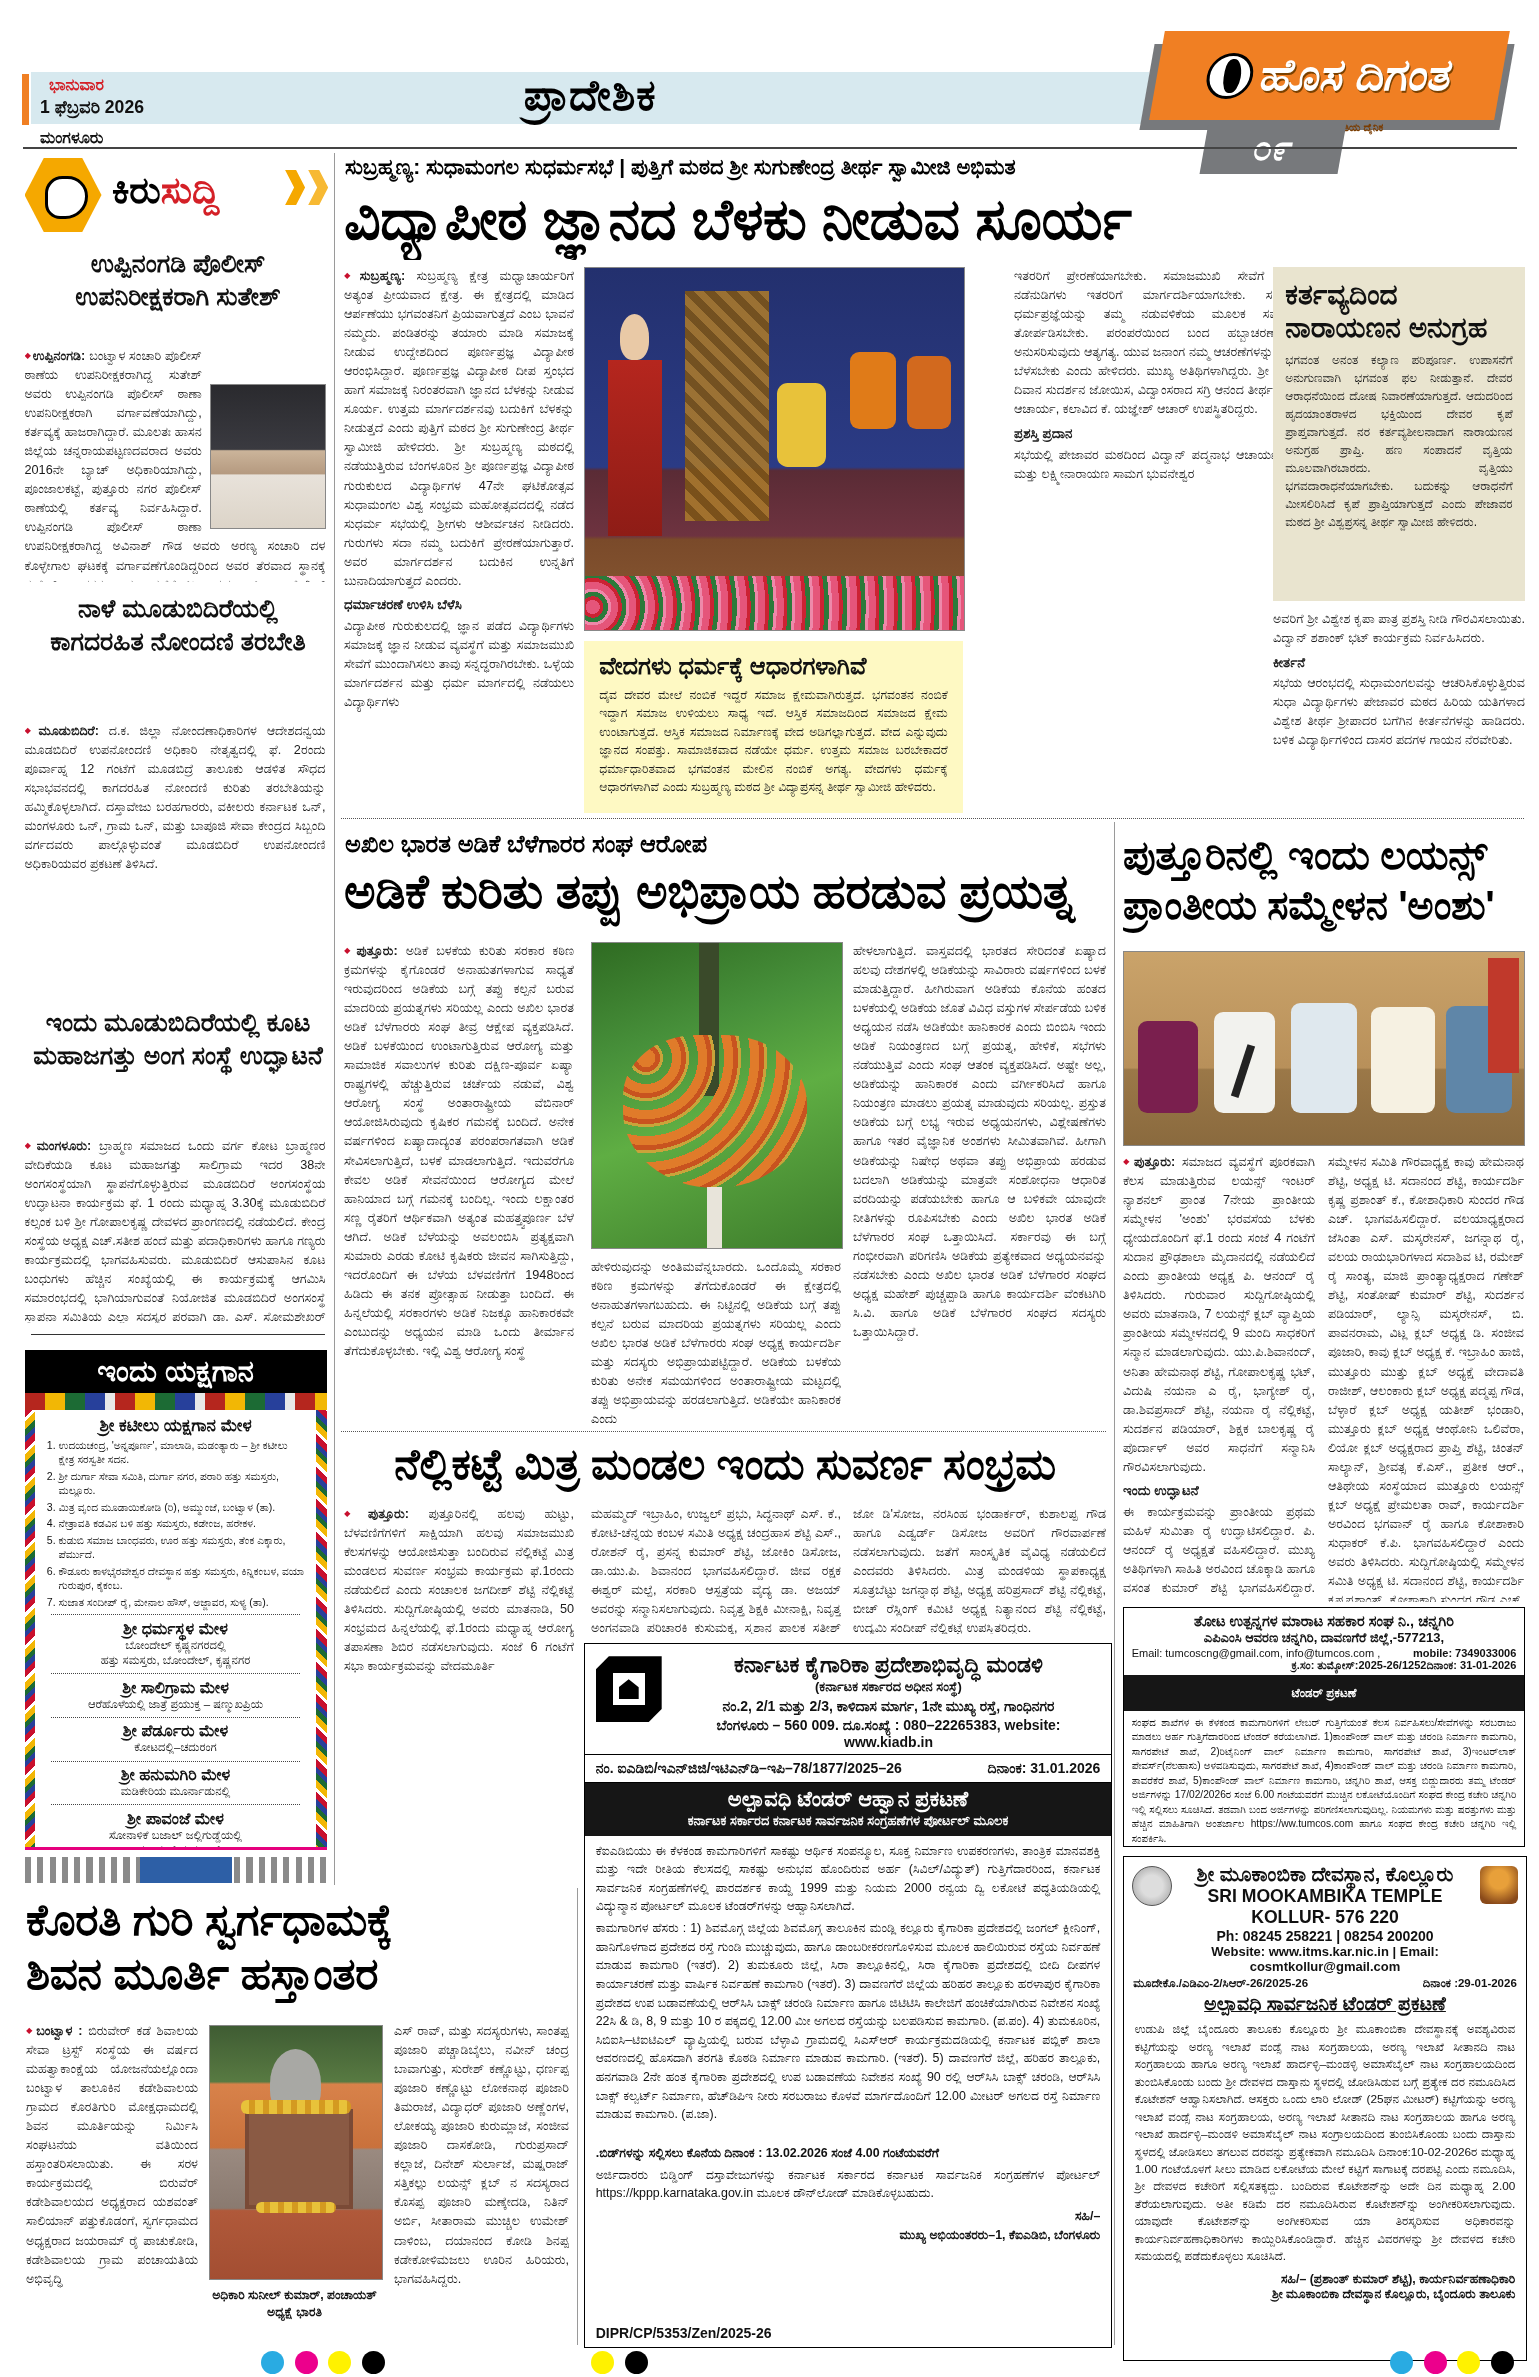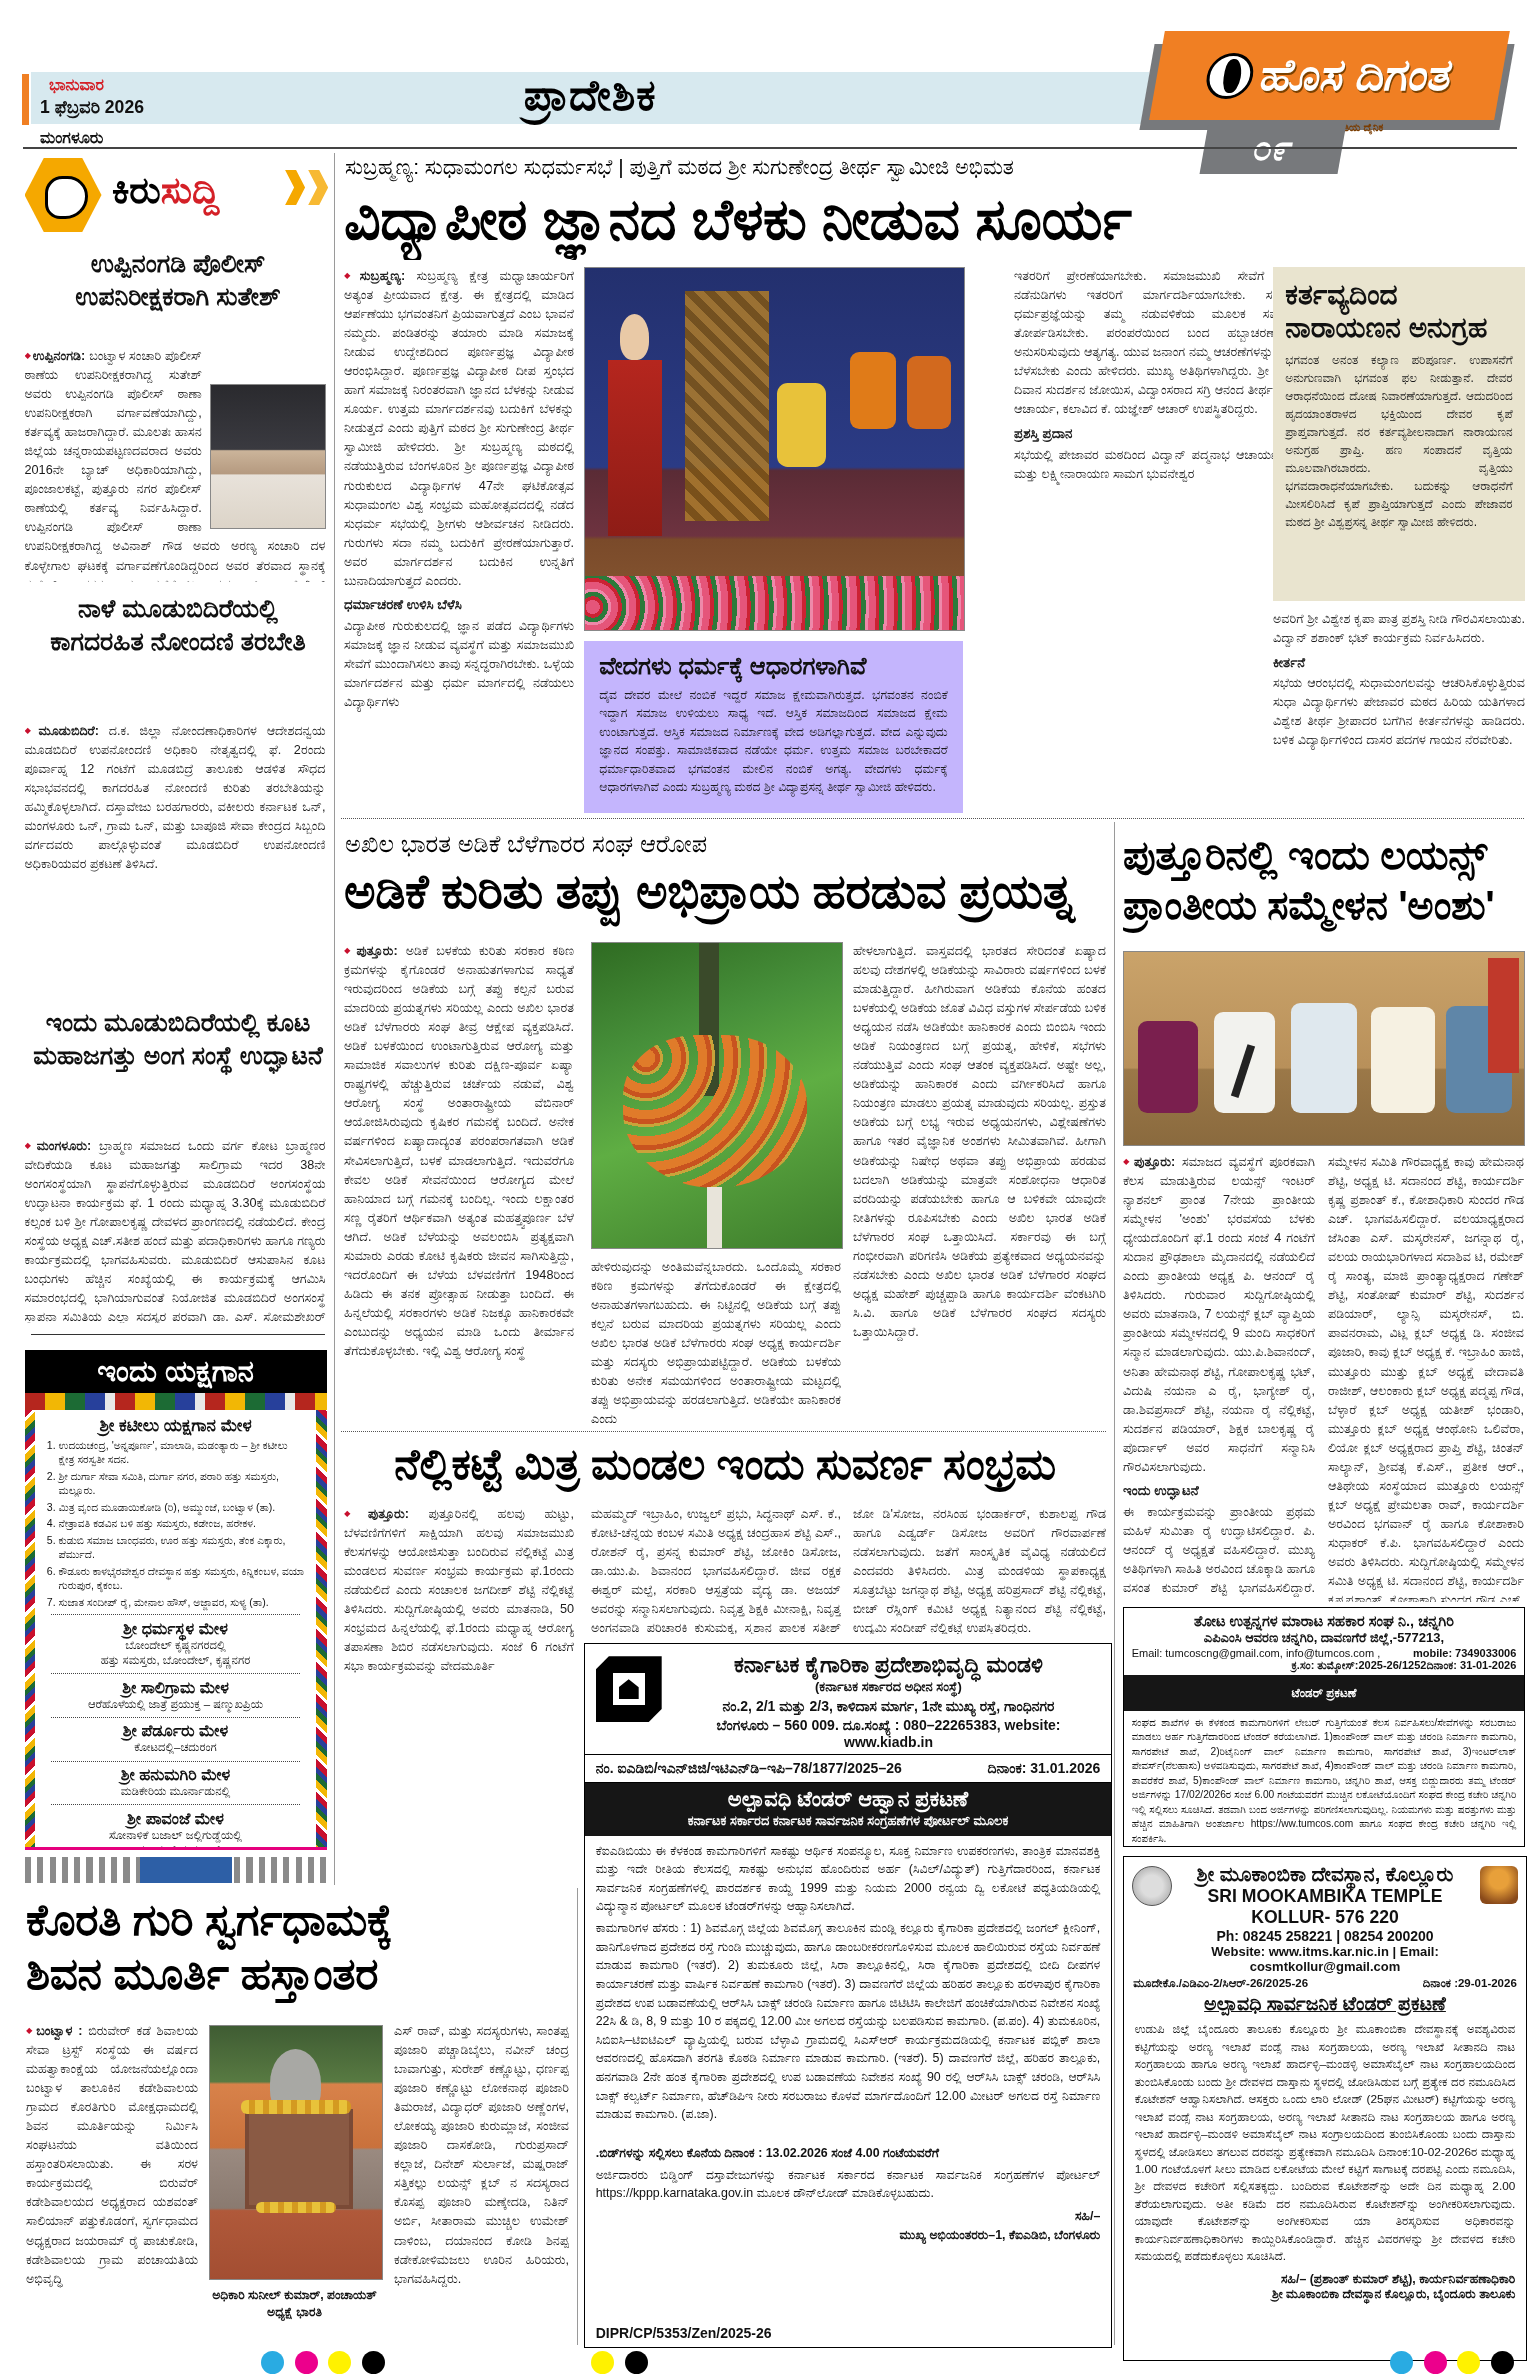--- a/index.html
+++ b/index.html
@@ -8,21 +8,21 @@
   .abs{position:absolute;}
   .clip{overflow:hidden;}
   .body-txt{font-size:12.7px;line-height:1.5;text-align:justify;color:#1a1a1a;}
   .dm{color:#c8102e;font-size:8.4px;vertical-align:2.3px;padding-right:1.5px;}
   .dl{font-weight:bold;}
   .subhead{font-weight:bold;font-size:13.4px;margin:4.6px 0 1.5px 0;text-align:left;}
   .rule-v{position:absolute;width:0.8px;background:#9a9a9a;}
   .rule-h{position:absolute;height:1.5px;background:#222;}
   .dotted-h{position:absolute;border-top:1.5px dotted #555;height:0;}
   .headline{font-weight:900;color:#000;letter-spacing:-0.4px;}
-  .kicker{font-weight:normal;color:#000;}
+  .kicker{font-weight:bold;color:#000;}
   .photo{position:absolute;border:0.8px solid #888;}
   .cap{font-weight:bold;font-size:12.3px;text-align:center;line-height:1.4;}
   .chev{display:inline-block;width:20px;height:35px;background:#f5a800;margin-left:3.1px;
         clip-path:polygon(0 0,55% 0,100% 50%,55% 100%,0 100%,45% 50%);}
   .dot{display:inline-block;width:23px;height:23px;border-radius:50%;margin-right:10.7px;}
   .adbox{position:absolute;border:1.9px solid #000;background:#fff;}
   .adbanner{background:#161616;color:#fff;text-align:center;}
   ol.yk{margin:3.1px 0 4.6px 14px;padding:0;}
   ol.yk li{margin-bottom:3.1px;}
   .mela-name{font-weight:bold;font-size:16px;text-align:center;margin-top:3.1px;}
@@ -141,21 +141,21 @@
   <div class="photo" style="left:584px;top:267px;width:379px;height:362px;background:linear-gradient(180deg,#23306e 0%,#2b3b85 55%,#5a2b35 56%,#6e3340 74%,#7a4a2a 75%,#8a5a34 100%);">
     <span class="abs" style="left:100px;top:23px;width:84px;height:230px;background:repeating-linear-gradient(45deg,#a8782c 0 7.7px,#7c5417 7.7px 15.3px);opacity:.9;"></span>
     <span class="abs" style="left:23px;top:92px;width:54px;height:176px;background:linear-gradient(180deg,#b5261e,#8e1c16);"></span>
     <span class="abs" style="left:35px;top:46px;width:29px;height:46px;background:#e9c9a6;border-radius:50% 50% 40% 40%;"></span>
     <span class="abs" style="left:192px;top:115px;width:49px;height:84px;background:#e8c23a;border-radius:10.7px;"></span>
     <span class="abs" style="left:265px;top:84px;width:46px;height:77px;background:#e07b18;border-radius:9.2px;"></span>
     <span class="abs" style="left:322px;top:88px;width:44px;height:73px;background:#d2691e;border-radius:9.2px;"></span>
     <span class="abs" style="left:0;bottom:0;width:100%;height:54px;background:repeating-radial-gradient(circle at 7.7px 31px,#e5557a 0 7px,#c23 7px 10.7px,#2c7a3a 10.7px 15.3px,#e8a 15.3px 18.4px);"></span>
   </div>
 
-  <div class="abs clip" style="left:584px;top:641px;width:379px;height:172px;background:#c4b5fd;padding:10.7px 15.3px;box-sizing:border-box;">
+  <div class="abs clip" style="left:584px;top:641px;width:379px;height:172px;background:#fef9c3;padding:10.7px 15.3px;box-sizing:border-box;">
     <div style="font-size:24px;font-weight:900;margin-bottom:6.1px;">ವೇದಗಳು ಧರ್ಮಕ್ಕೆ ಆಧಾರಗಳಾಗಿವೆ</div>
     <div class="body-txt" style="font-size:12.3px;">ದೈವ ದೇವರ ಮೇಲೆ ನಂಬಿಕೆ ಇದ್ದರೆ ಸಮಾಜ ಕ್ಷೇಮವಾಗಿರುತ್ತದೆ. ಭಗವಂತನ ನಂಬಿಕೆ ಇದ್ದಾಗ ಸಮಾಜ ಉಳಿಯಲು ಸಾಧ್ಯ ಇದೆ. ಆಸ್ತಿಕ ಸಮಾಜದಿಂದ ಸಮಾಜದ ಕ್ಷೇಮ ಉಂಟಾಗುತ್ತದೆ. ಆಸ್ತಿಕ ಸಮಾಜದ ನಿರ್ಮಾಣಕ್ಕೆ ವೇದ ಅಡಿಗಲ್ಲಾಗುತ್ತದೆ. ವೇದ ಎನ್ನುವುದು ಜ್ಞಾನದ ಸಂಪತ್ತು. ಸಾಮಾಜಿಕವಾದ ನಡೆಯೇ ಧರ್ಮ. ಉತ್ತಮ ಸಮಾಜ ಬರಬೇಕಾದರೆ ಧರ್ಮಾಧಾರಿತವಾದ ಭಗವಂತನ ಮೇಲಿನ ನಂಬಿಕೆ ಅಗತ್ಯ. ವೇದಗಳು ಧರ್ಮಕ್ಕೆ ಆಧಾರಗಳಾಗಿವೆ ಎಂದು ಸುಬ್ರಹ್ಮಣ್ಯ ಮಠದ ಶ್ರೀ ವಿದ್ಯಾಪ್ರಸನ್ನ ತೀರ್ಥ ಸ್ವಾಮೀಜಿ ಹೇಳಿದರು.</div>
   </div>
 
   <div class="abs clip body-txt" style="left:1014px;top:267px;width:288px;height:546px;">
     <span>ಇತರರಿಗೆ ಪ್ರೇರಣೆಯಾಗಬೇಕು. ಸಮಾಜಮುಖಿ ಸೇವೆಗೆ ನಮ್ಮ ನಡೆನುಡಿಗಳು ಇತರರಿಗೆ ಮಾರ್ಗದರ್ಶಿಯಾಗಬೇಕು. ಸರ್ವರೂ ಧರ್ಮಪ್ರಜ್ಞೆಯನ್ನು ತಮ್ಮ ನಡುವಳಿಕೆಯ ಮೂಲಕ ಸಮಾಜಕ್ಕೆ ತೋರ್ಪಡಿಸಬೇಕು. ಪರಂಪರೆಯಿಂದ ಬಂದ ಹಬ್ಬಾಚರಣೆಗಳನ್ನು ಅನುಸರಿಸುವುದು ಆತ್ಯಗತ್ಯ. ಯುವ ಜನಾಂಗ ನಮ್ಮ ಆಚರಣೆಗಳನ್ನು ಉಳಿಸಿ ಬೆಳೆಸಬೇಕು ಎಂದು ಹೇಳಿದರು.</span>
     <span>ಮುಖ್ಯ ಅತಿಥಿಗಳಾಗಿದ್ದರು. ಶ್ರೀ ಮಠದ ದಿವಾನ ಸುದರ್ಶನ ಜೋಯಿಸ, ವಿದ್ವಾಂಸರಾದ ಸಗ್ರಿ ಆನಂದ ತೀರ್ಥ, ಕಿರಣ ಆಚಾರ್ಯ, ಕಲಾವಿದ ಕೆ. ಯಜ್ಞೇಶ್ ಆಚಾರ್ ಉಪಸ್ಥಿತರಿದ್ದರು.</span>
     <div class="subhead">ಪ್ರಶಸ್ತಿ ಪ್ರದಾನ</div>
     <span>ಸಭೆಯಲ್ಲಿ ಪೇಜಾವರ ಮಠದಿಂದ ವಿದ್ವಾನ್ ಪದ್ಮನಾಭ ಆಚಾರ್ಯ ಹೆಬ್ರಿ ಮತ್ತು ಲಕ್ಷ್ಮೀನಾರಾಯಣ ಸಾಮಗ ಭುವನೇಶ್ವರ</span>
   </div>

